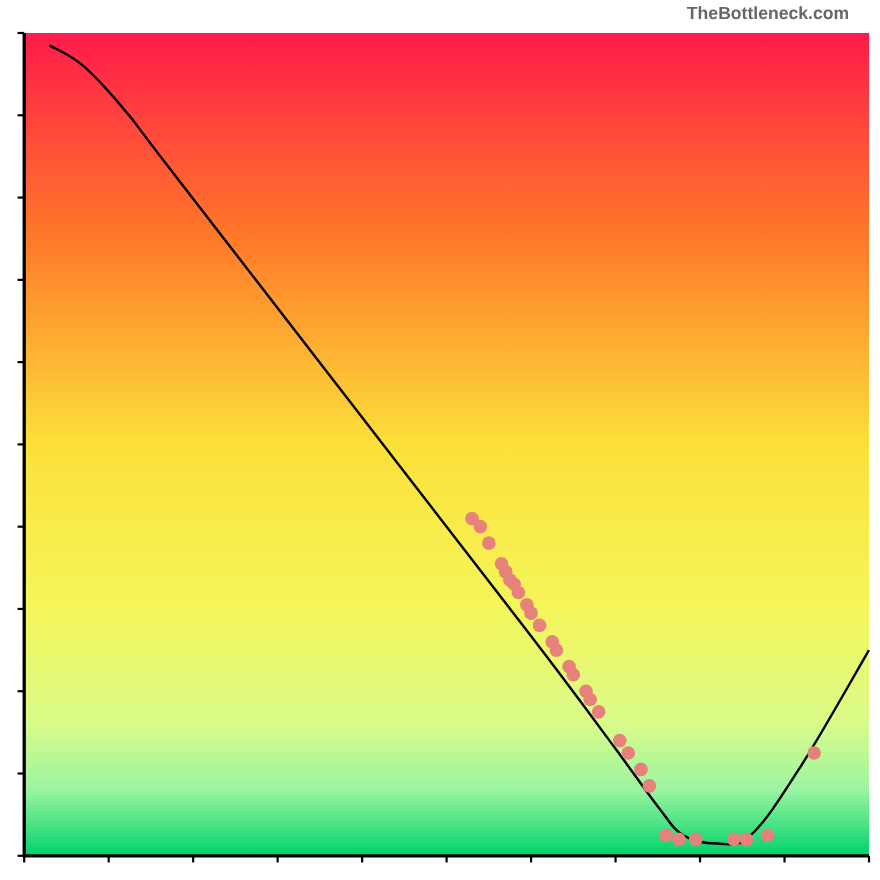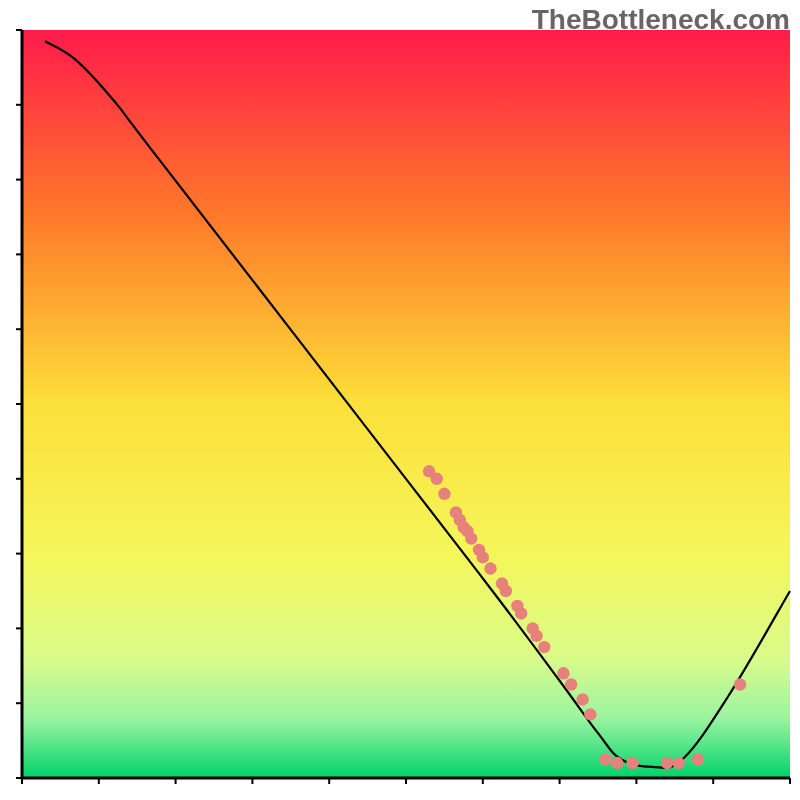--- a/index.html
+++ b/index.html
@@ -12,22 +12,22 @@
     font-family: Arial, Helvetica, sans-serif;
   }
   .container {
     position: relative;
     width: 800px;
     height: 800px;
   }
   .watermark {
     position: absolute;
     top: 4px;
-    right: 10px;
-    font-size: 28px;
+    right: 28px;
+    font-size: 16px;
     font-weight: 600;
     color: #666;
     z-index: 10;
     user-select: none;
   }
   svg {
     display: block;
     position: absolute;
     top: 0;
     left: 0;

